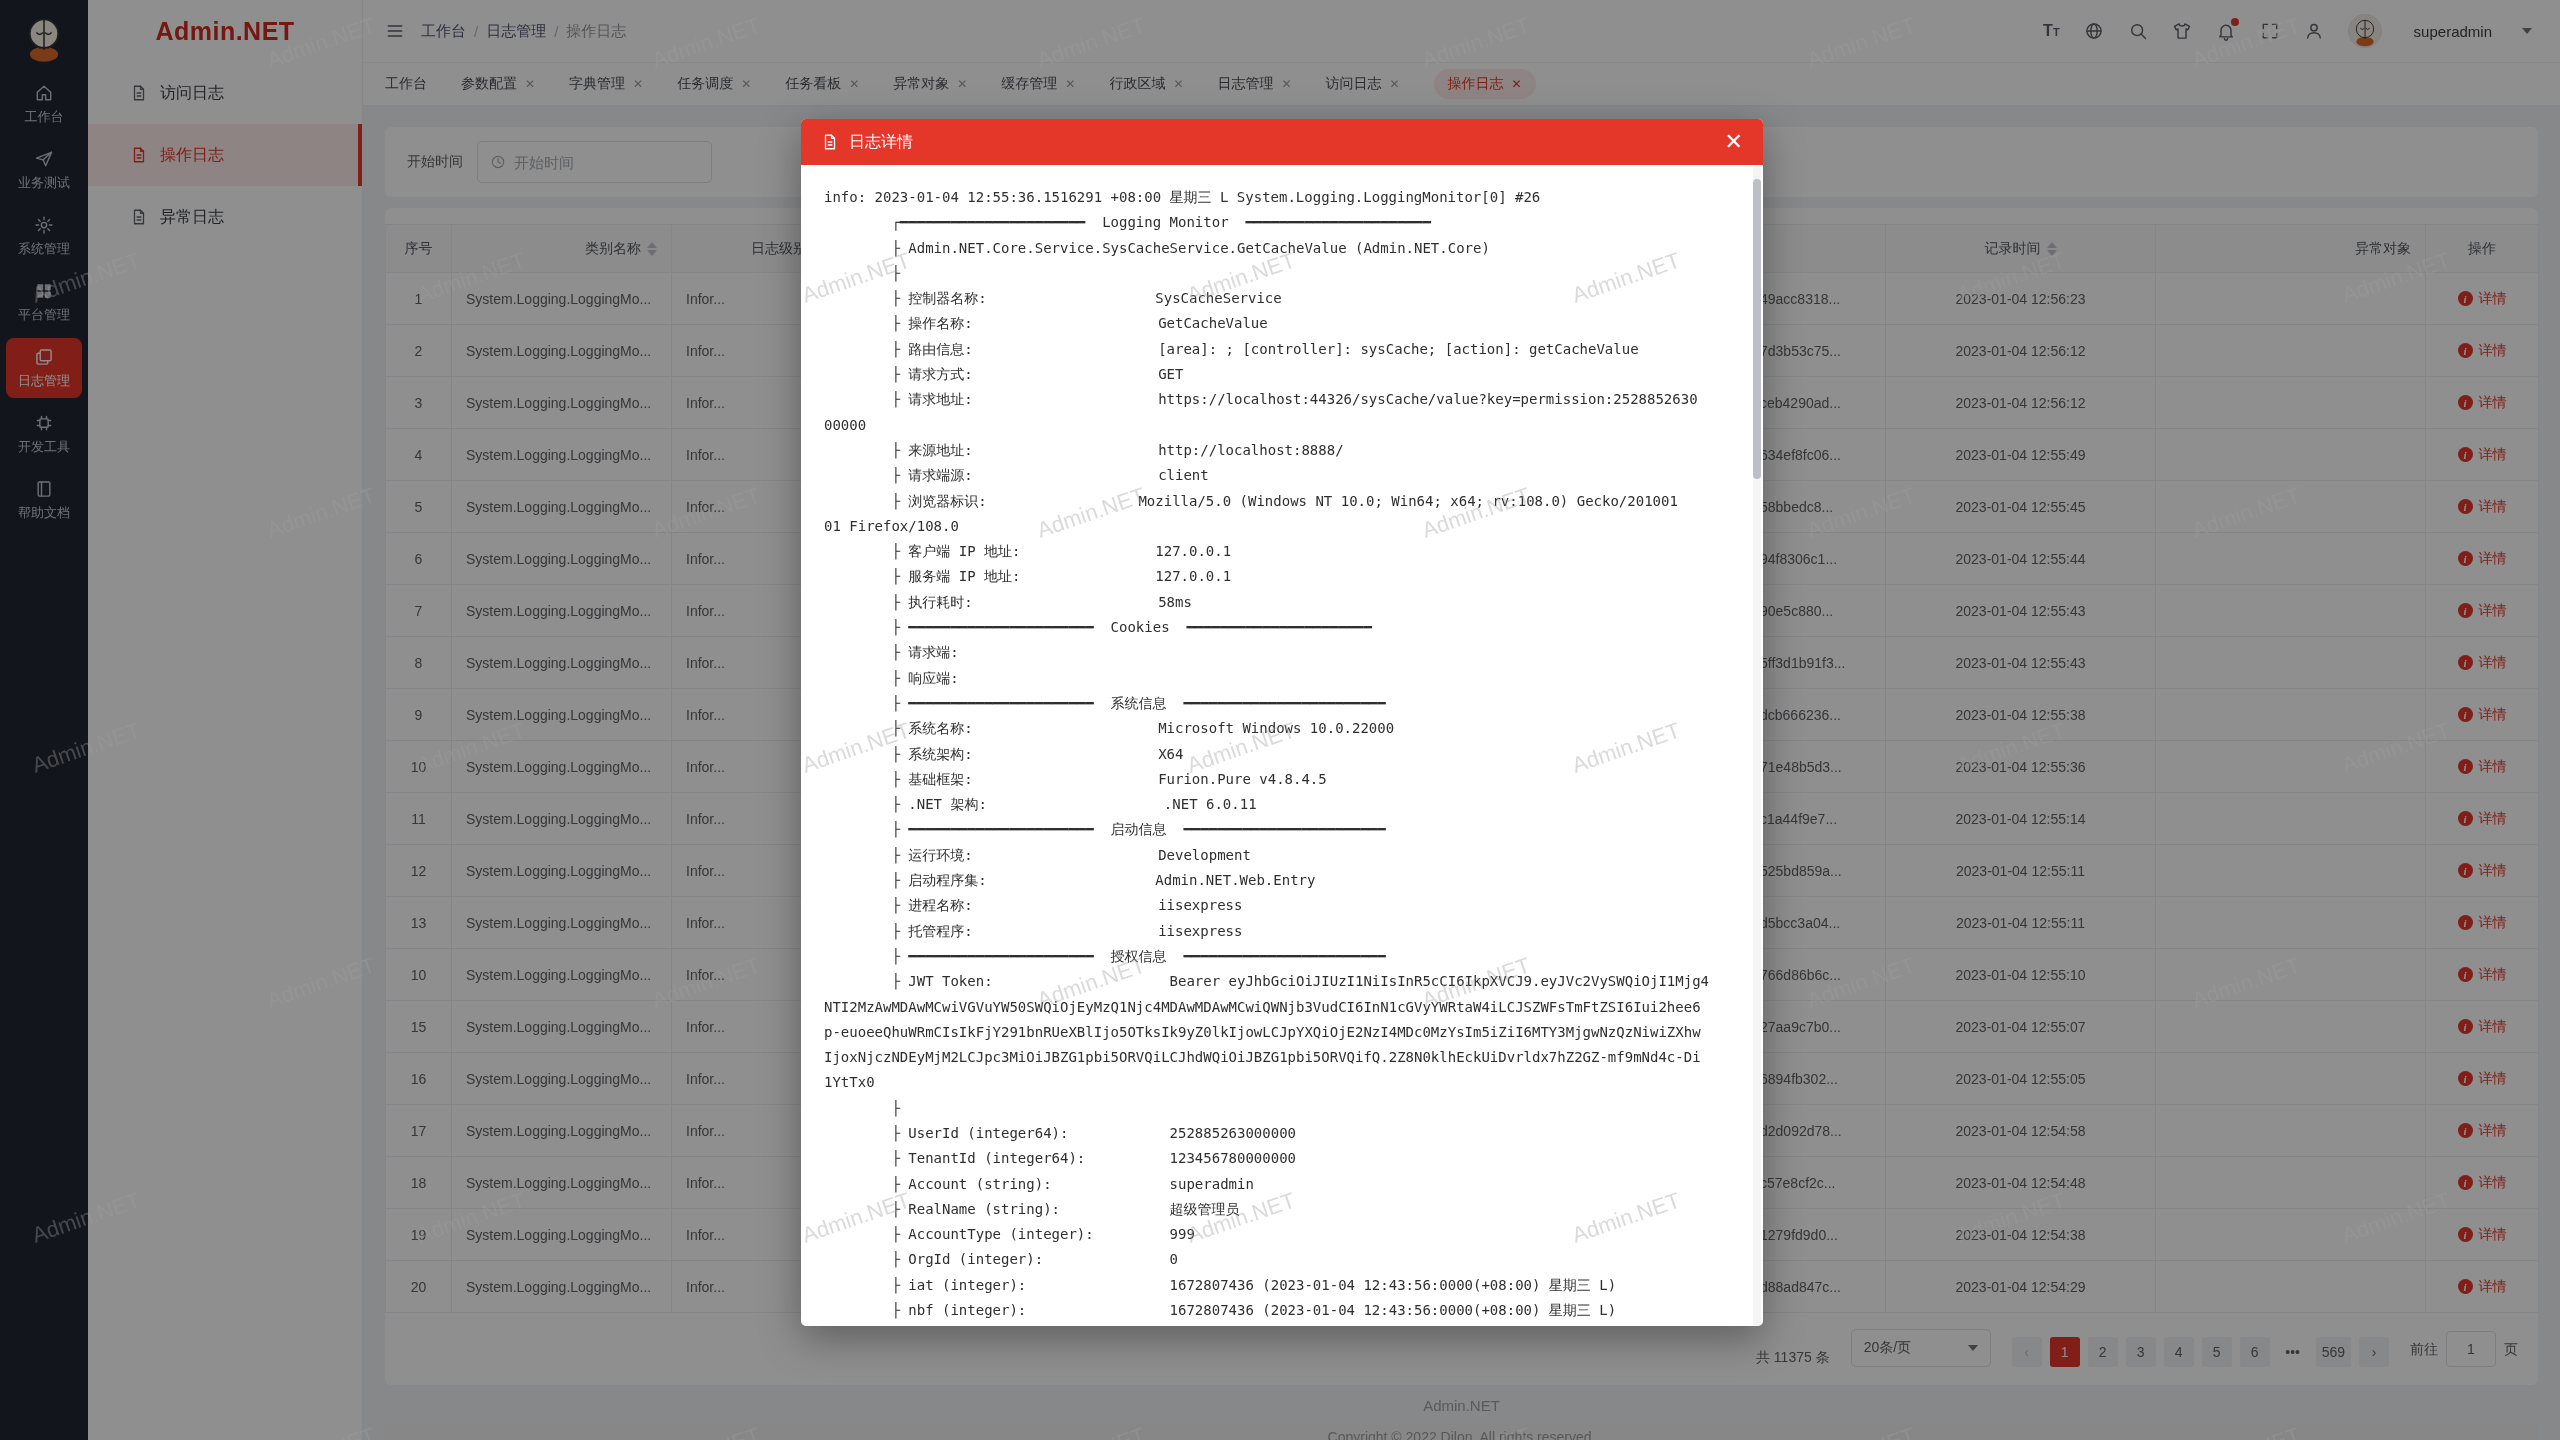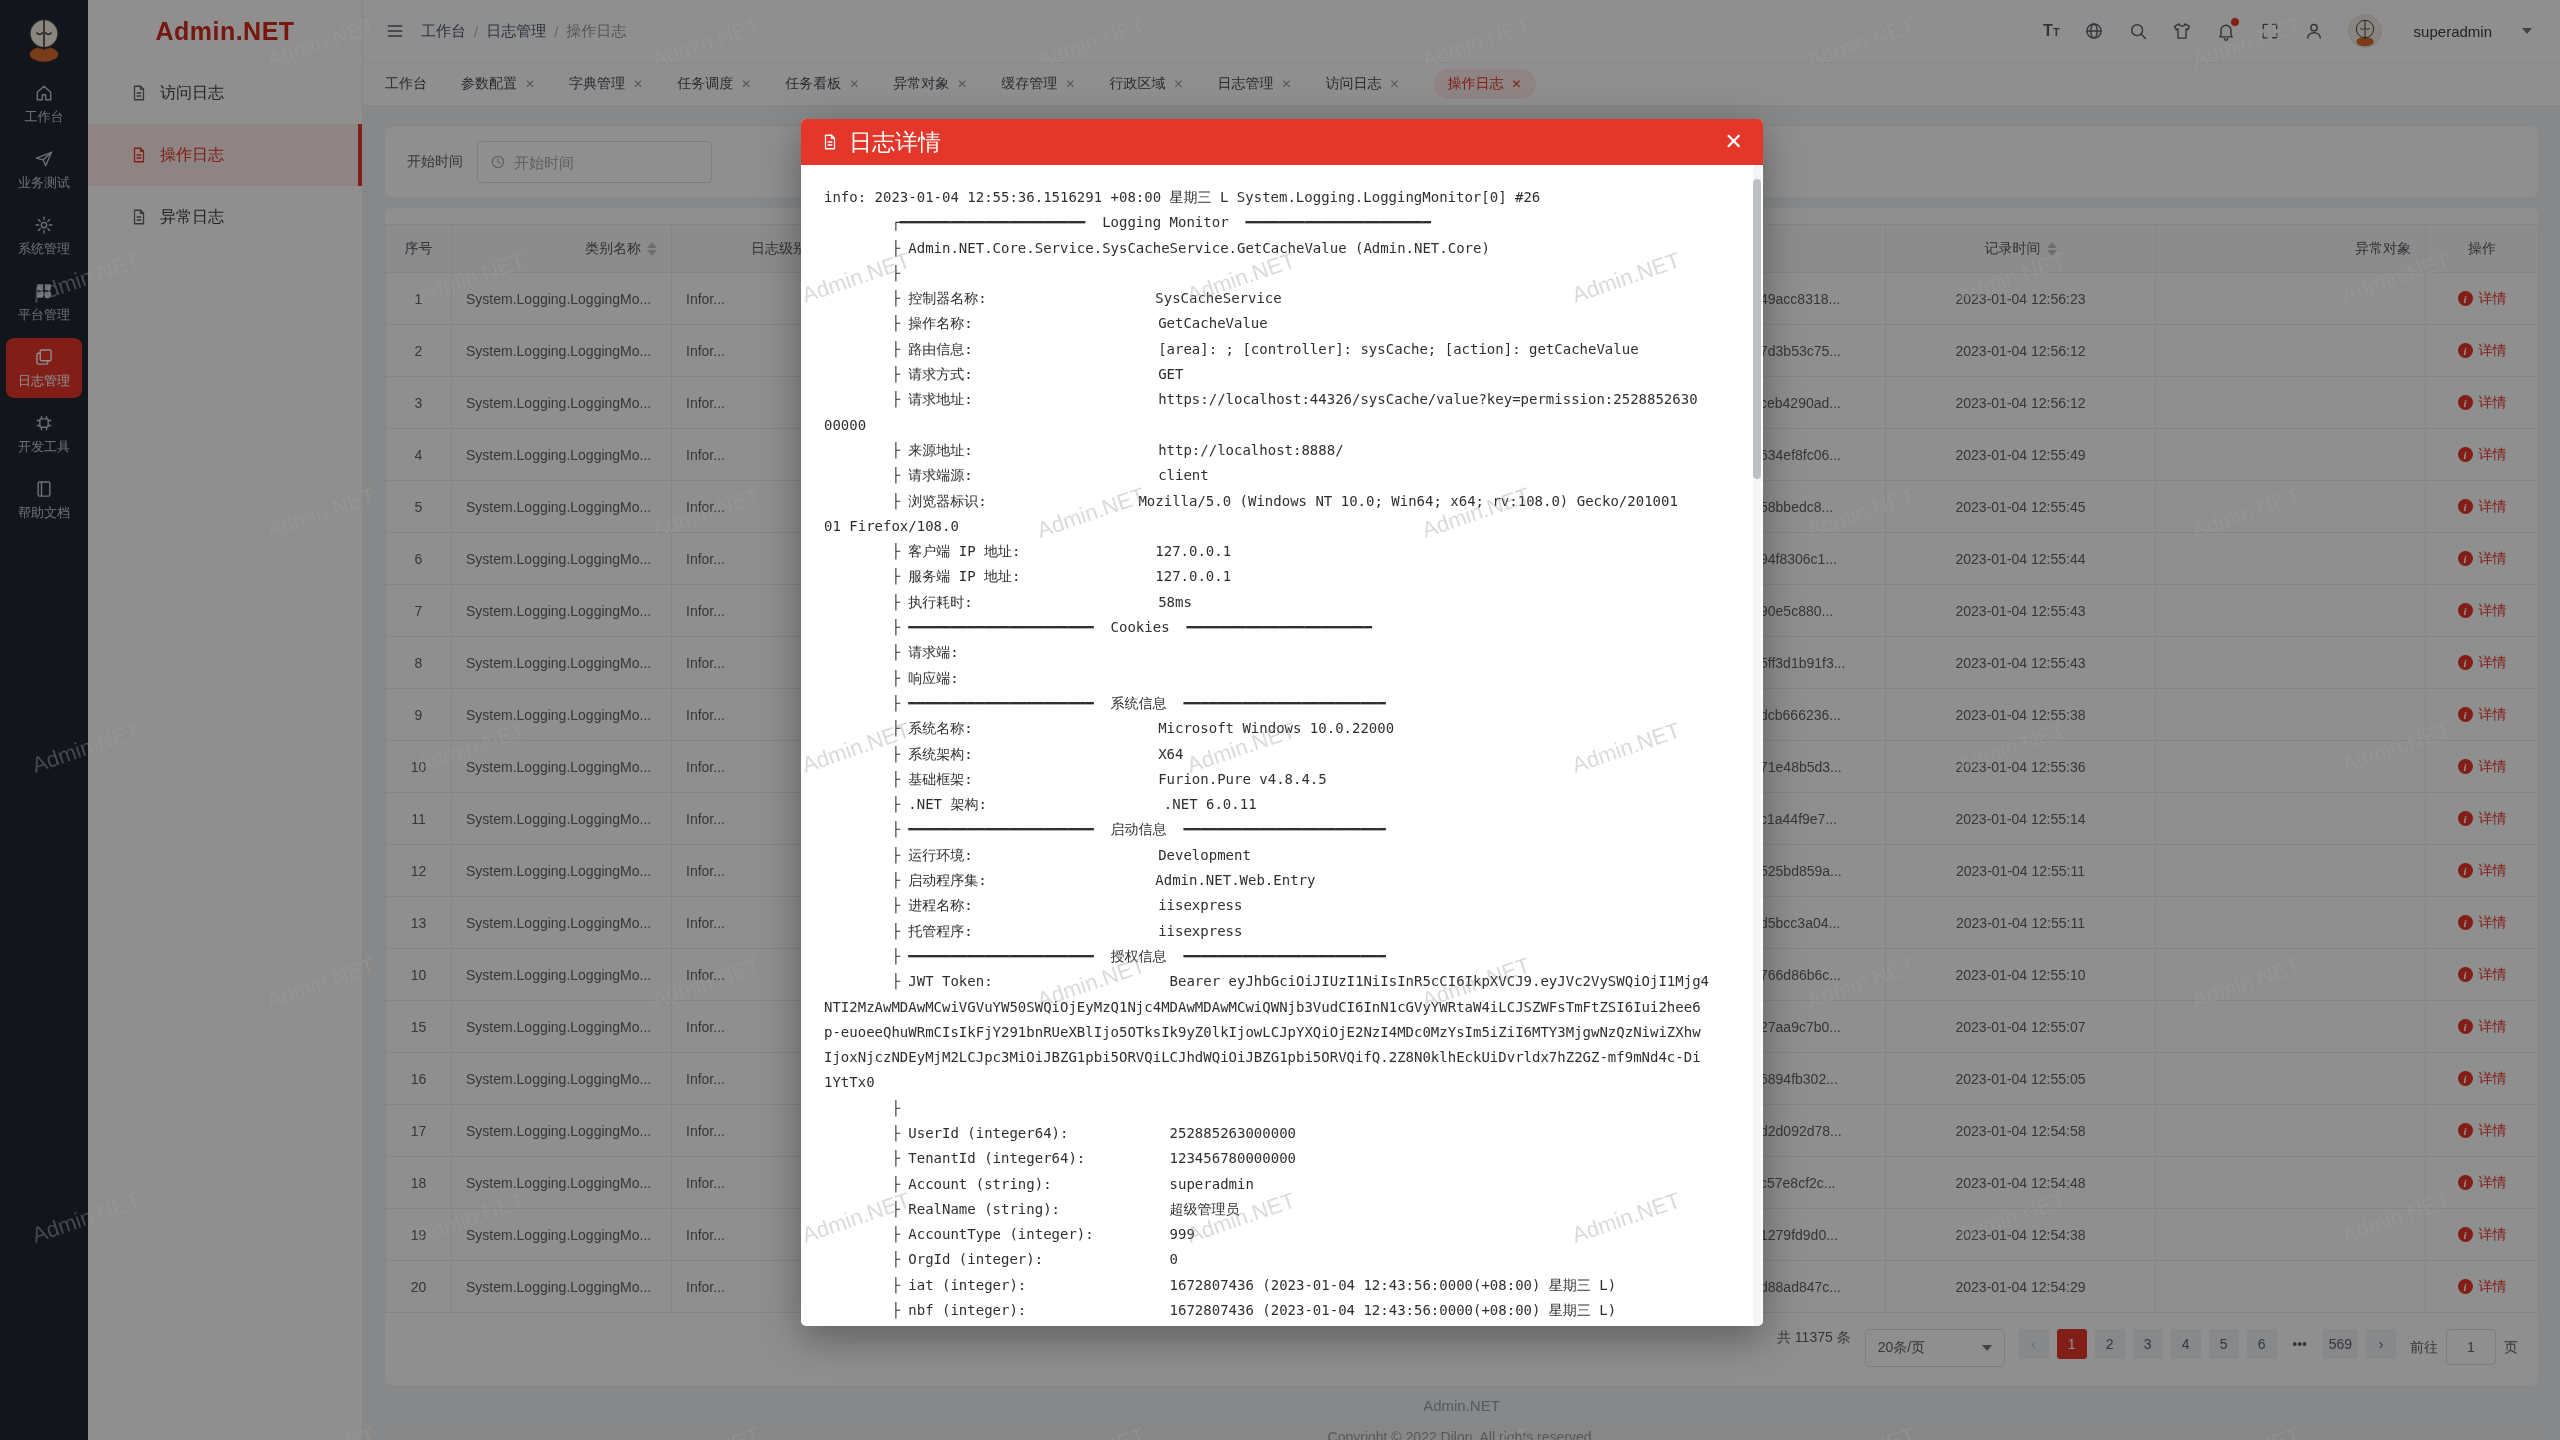--- a/index.html
+++ b/index.html
@@ -64,38 +64,38 @@
   thead th { height:48px; background:#fafafa; color:#555861; text-align:right; }
   td { color:#606266; }
   .c-center { text-align:center; }
   .sorter { display:inline-flex; flex-direction:column; gap:2px; margin-left:6px; vertical-align:middle; }
   .sorter i { width:0; height:0; border-left:5px solid transparent; border-right:5px solid transparent; display:block; }
   .sorter .up { border-bottom:6px solid #c0c4cc; }
   .sorter .dn { border-top:6px solid #c0c4cc; }
   .detail-btn { color:#e5362a; cursor:pointer; display:inline-flex; align-items:center; gap:6px; }
   .info-ic { width:15px; height:15px; border-radius:50%; background:#e5362a; color:#fff; font-size:11px; font-style:italic; font-weight:bold; display:inline-flex; align-items:center; justify-content:center; font-family:"Liberation Serif",serif; }
 
-  .pagination { display:flex; align-items:flex-start; justify-content:flex-end; gap:14px; padding:16px 20px 18px; font-size:14px; color:#606266; }
+  .pagination { display:flex; align-items:flex-end; justify-content:flex-end; gap:21px; padding:16px 20px 18px; font-size:14px; color:#606266; }
   .psel { width:140px; height:38px; border:1px solid #dcdfe6; border-radius:5px; display:flex; align-items:center; justify-content:space-between; padding:0 12px; color:#606266; cursor:pointer; }
   .pager { display:flex; align-items:center; gap:8px; }
   .pbtn { min-width:30px; height:30px; padding:0 6px; border-radius:3px; background:#f0f2f5; color:#606266; display:flex; align-items:center; justify-content:center; cursor:pointer; font-size:14px; }
   .pbtn.active { background:#e5362a; color:#fff; }
   .pbtn.disabled { color:#c0c4cc; }
   .pbtn.dots { background:transparent; }
   .goto input { width:50px; height:36px; border:1px solid #dcdfe6; border-radius:4px; text-align:center; font-size:14px; color:#606266; margin:0 8px; outline:none; font-family:inherit; }
 
   .footer { text-align:center; padding-top:12px; color:#9ea1a6; font-size:15px; }
   .copy-band { margin-top:10px; height:26px; background:#f1f1f1; text-align:center; font-size:14px; color:#9a9da2; line-height:26px; }
 
   
   .dim { position:absolute; inset:0; background:rgba(0,0,0,.44); z-index:40; }
   .modal { position:absolute; left:801px; top:119px; width:962px; height:1207px; background:#fff; border-radius:5px; z-index:50; box-shadow:0 12px 40px rgba(0,0,0,.35); display:flex; flex-direction:column; overflow:hidden; }
   .modal-head { height:46px; background:#e5362a; display:flex; align-items:center; padding:0 20px; gap:10px; color:#fff; flex-shrink:0; }
   .modal-head .mic { width:18px; height:18px; color:#fff; }
-  .modal-title { font-size:23px; }
+  .modal-title { font-size:16px; }
   .modal-close { margin-left:auto; font-size:22px; cursor:pointer; color:#fff; line-height:1; }
   .modal-body { position:relative; flex:1; padding:20px 30px 0 23px; overflow:hidden; }
   .log { font-family:"DejaVu Sans Mono","Liberation Mono",monospace; font-size:14px; line-height:25.3px; color:#2f2f2f; white-space:pre; }
   .mscroll { position:absolute; top:0; right:2px; width:8px; height:100%; background:#f4f4f4; border-radius:4px; }
   .mthumb { position:absolute; top:14px; right:0; width:8px; height:300px; background:#bcbfc4; border-radius:4px; }
 
   
   .wm-layer { position:absolute; inset:0; z-index:60; pointer-events:none; overflow:hidden; }
   .wm { position:absolute; font-size:22px; color:rgba(158,158,158,.38); transform:rotate(-19deg); white-space:nowrap; }
 

